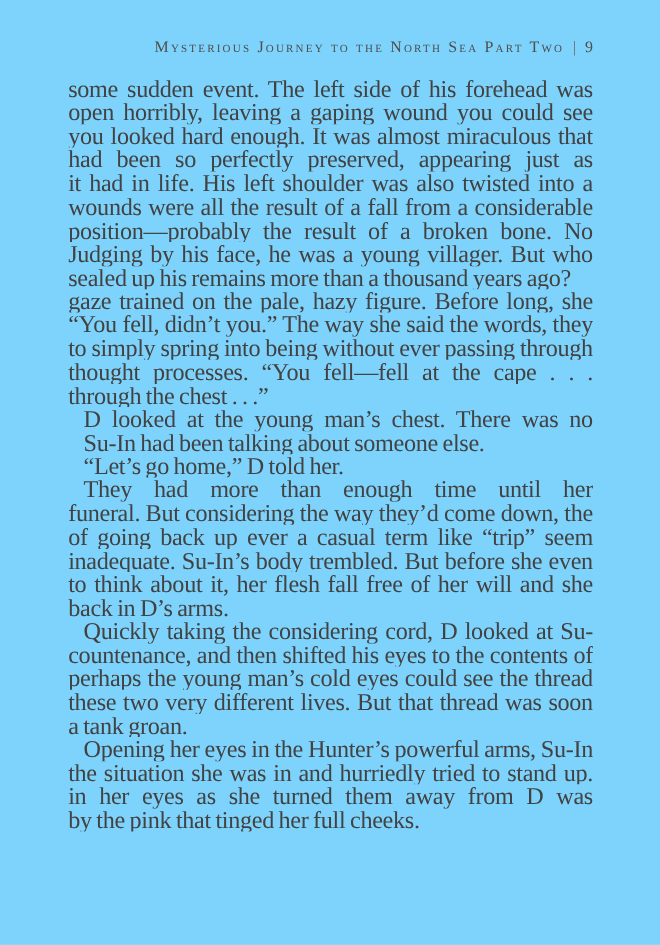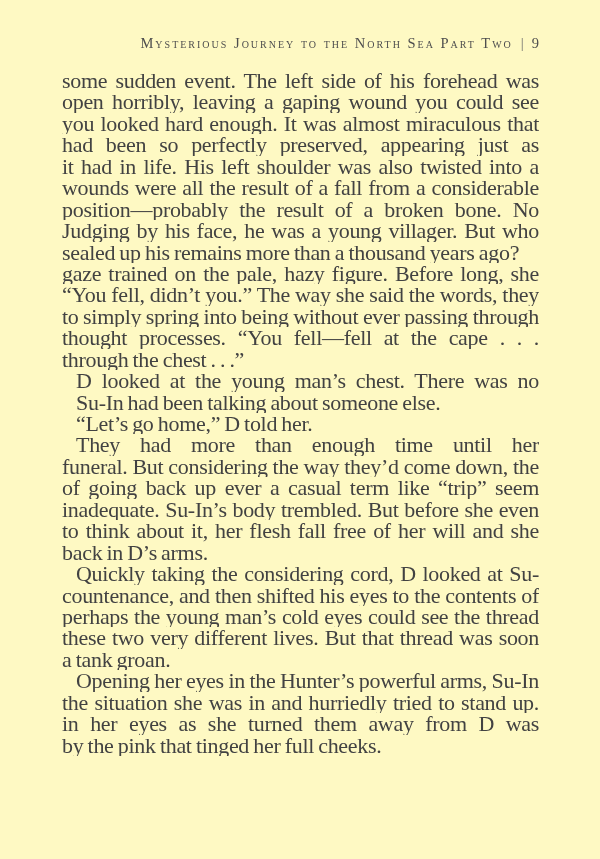--- a/index.html
+++ b/index.html
@@ -4,21 +4,21 @@
 <style>
   html, body {
     margin: 0;
     padding: 0;
     background: #ffffff;
   }
   .page {
     position: relative;
     width: 600px;
     height: 859px;
-    background: #fef9c3;
+    background: #7dd3fc;
     font-family: "Liberation Serif", serif;
     overflow: hidden;
   }
   .running-header {
     position: absolute;
     top: 35px;
     left: 62px;
     right: 61px;
     text-align: right;
     font-variant: small-caps;

